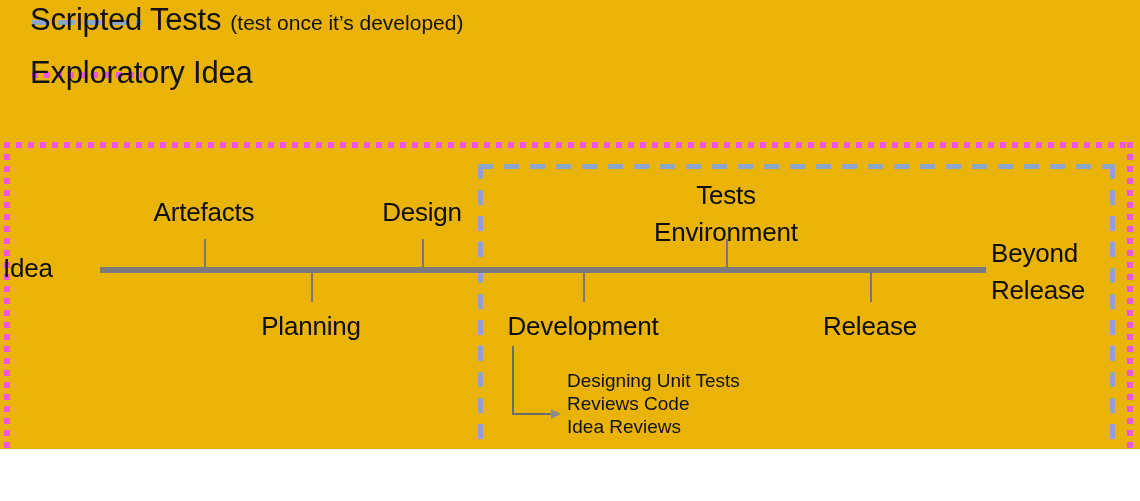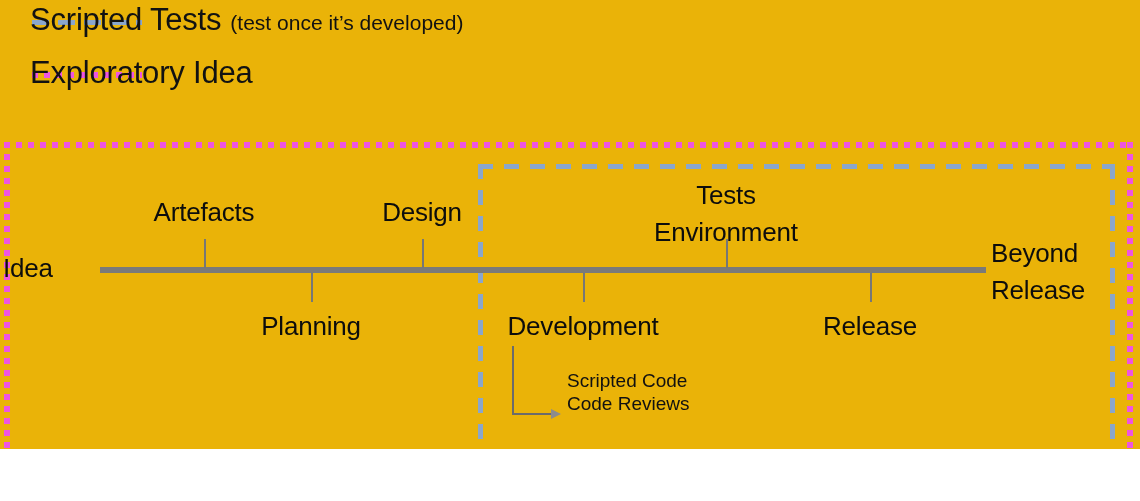--- a/index.html
+++ b/index.html
@@ -244,17 +244,18 @@
     <span>Beyond</span><br>
     <span>Release</span>
   </div>
 
   <svg id="dev-arrow" viewBox="0 0 60 82">
     <path d="M 7 4 L 7 72 L 47 72" fill="none" stroke="#6b6b6b" stroke-width="2"></path>
     <path d="M 45 67 L 55 72 L 45 77 Z" fill="#8c8c8c"></path>
   </svg>
 
   <div id="dev-activities">
-    <span class="activity-item">Scripted Code</span>
-    <span class="activity-item">Code Reviews</span>
+    <span class="activity-item">Designing Unit Tests</span>
+    <span class="activity-item">Reviews Code</span>
+    <span class="activity-item">Idea Reviews</span>
   </div>
 
 </div>
 
 </body></html>

